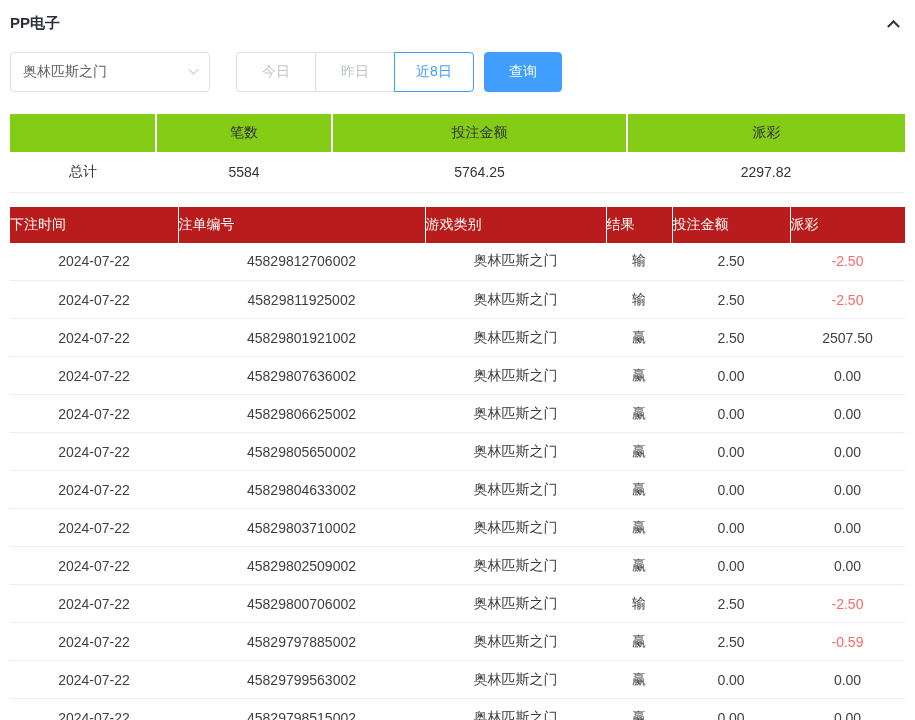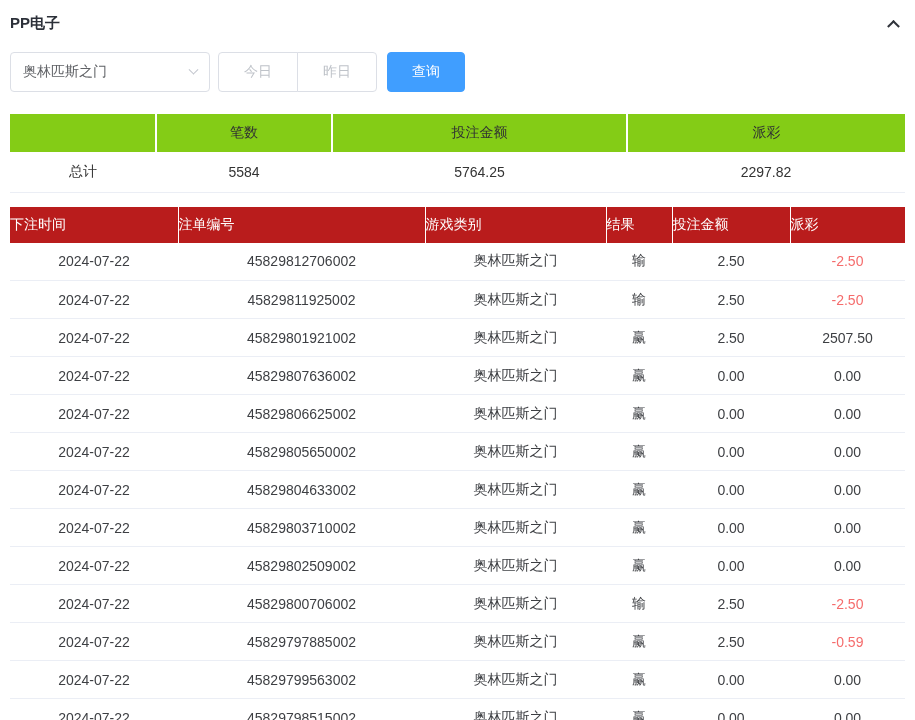--- a/index.html
+++ b/index.html
@@ -27,21 +27,21 @@
     width:200px;height:40px;border:1px solid #dcdfe6;border-radius:4px;
     display:flex;align-items:center;justify-content:space-between;
     padding:0 12px;color:#606266;cursor:pointer;background:#fff;
   }
   .chev-down{display:inline-block;width:7px;height:7px;border-right:1.5px solid #c0c4cc;border-bottom:1.5px solid #c0c4cc;transform:rotate(45deg) translate(-2px,-2px);}
   .date-range{
     width:228px;height:40px;border:1px solid #dcdfe6;border-radius:4px;
     display:flex;align-items:center;gap:8px;padding:0 10px;margin-left:12px;
     color:#606266;background:#fff;cursor:pointer;white-space:nowrap;
   }
-  .btn-group{display:flex;margin-left:8px;align-items:flex-end;}
+  .btn-group{display:flex;margin-left:26px;align-items:flex-end;}
   .btn{
     height:40px;background:#fff;border:1px solid #dcdfe6;
     font-size:14px;cursor:pointer;font-family:inherit;
   }
   .btn-group .btn{width:80px;color:#bfc3c9;margin-left:-1px;position:relative;}
   .btn-group .btn:first-child{margin-left:0;border-radius:4px 0 0 4px;}
   .btn-group .btn:last-child{border-radius:0 4px 4px 0;}
   .btn-group .btn.active{color:var(--accent);border-color:var(--accent);z-index:2;background:#fff;}
   .btn.primary{
     width:78px;margin-left:10px;background:var(--accent);border:1px solid var(--accent);
@@ -87,20 +87,21 @@
   </div>
 
   <div class="filters">
     <div class="select">
       <span>奥林匹斯之门</span>
       <i class="chev-down"></i>
     </div>
     <div class="btn-group">
       <button class="btn">今日</button>
       <button class="btn">昨日</button>
+      <button class="btn active">近8日</button>
     </div>
     <button class="btn primary">查询</button>
   </div>
 
   <table class="summary">
     <colgroup>
         <col style="width:146px">
         <col style="width:176px">
         <col style="width:295px">
         <col>

